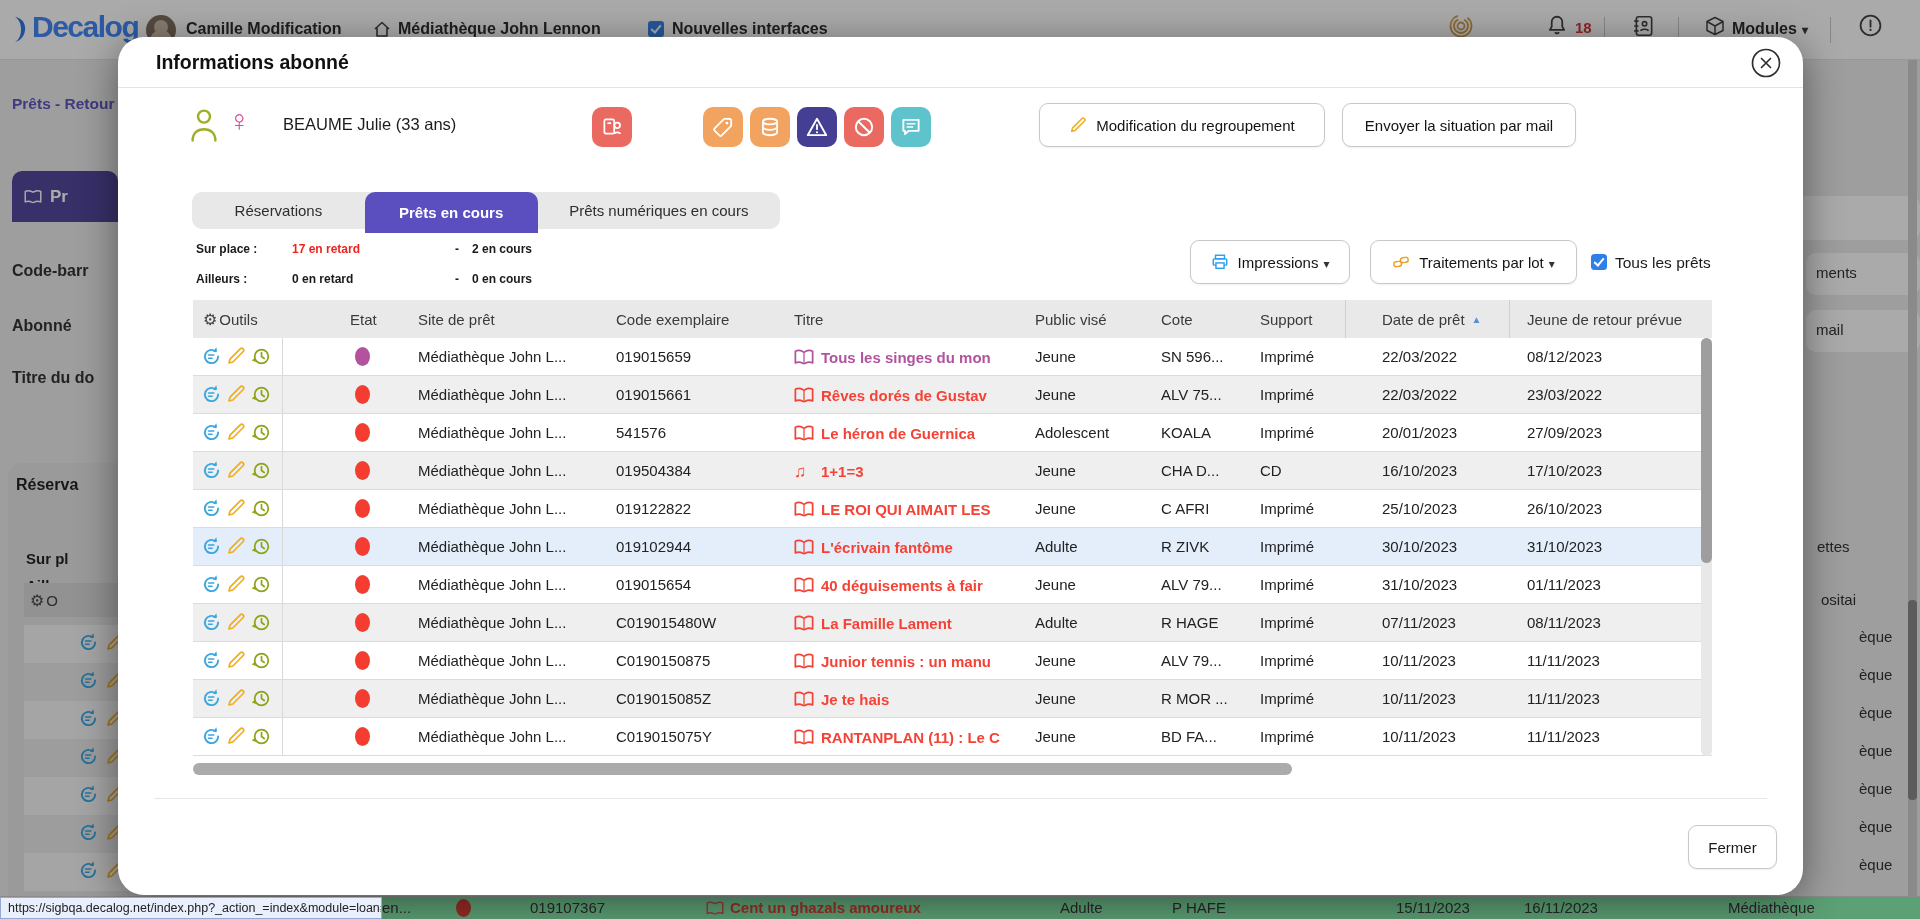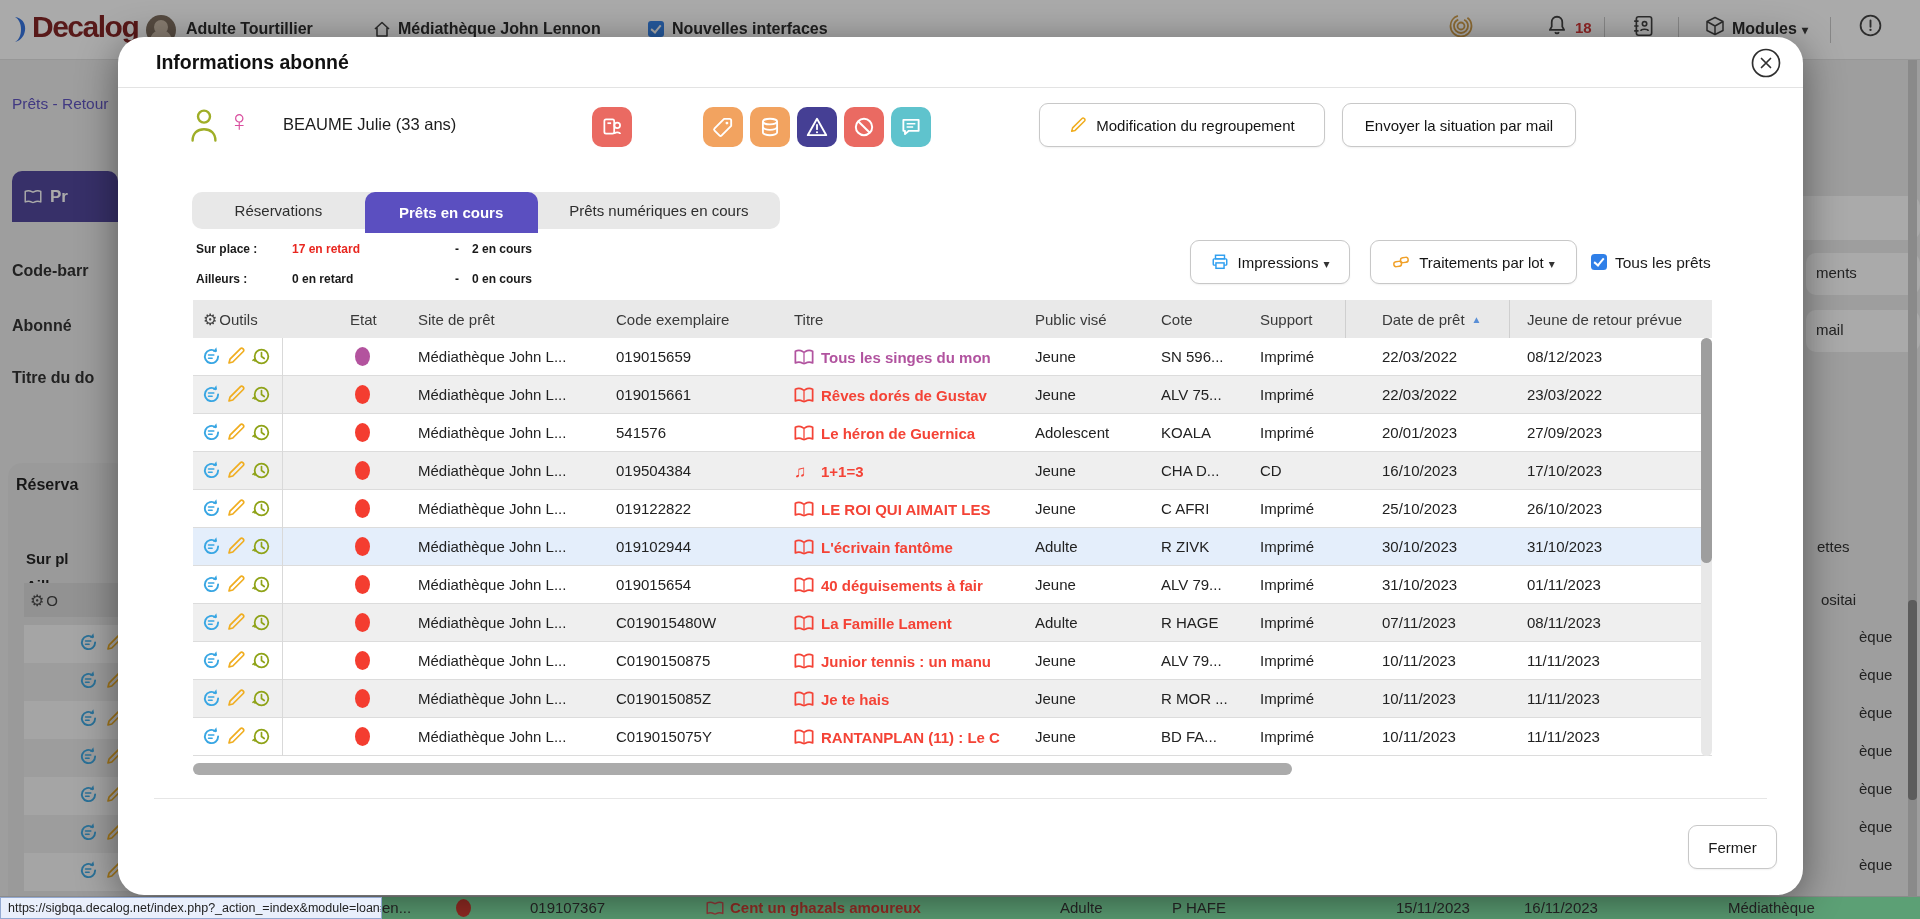--- a/index.html
+++ b/index.html
@@ -3,32 +3,32 @@
 <meta charset="utf-8">
 <style>
   * { box-sizing: border-box; margin: 0; padding: 0; }
   html,body { width:1920px; height:919px; overflow:hidden; }
   body { font-family:"Liberation Sans", sans-serif; background:#ededed; position:relative; color:#1a1a1a; }
   .abs { position:absolute; }
 
   
   #bg-layer { position:absolute; inset:0; z-index:1; }
   .topbar { position:absolute; left:0; top:0; width:1920px; height:60px; background:#fff; border-bottom:1px solid #e2e2e2; }
-  .logo-text { position:absolute; left:32px; top:10px; font-size:30px; font-weight:800; letter-spacing:-1.5px; color:#7f1d1d; }
+  .logo-text { position:absolute; left:32px; top:10px; font-size:30px; font-weight:800; letter-spacing:-1.5px; color:#3b82f6; }
   .logo-mark { position:absolute; left:12px; top:16px; }
   .avatar { position:absolute; left:146px; top:15px; width:30px; height:30px; border-radius:50%; background:#7a6a5a; overflow:hidden; }
   .avatar::after{ content:""; position:absolute; left:8px; top:5px; width:14px; height:14px; border-radius:50%; background:#c9b8a5; box-shadow:0 14px 0 4px #c9b8a5; }
   .tb-text { position:absolute; top:20px; font-size:16px; font-weight:700; color:#262626; white-space:nowrap; }
   .tb-sep { position:absolute; top:17px; width:1px; height:26px; background:#c9c9c9; }
   .tb-ico { position:absolute; }
   .notif-count { position:absolute; left:1575px; top:19px; font-size:15px; font-weight:800; color:#d32f2f; }
   .caret::after { content:"\25BE"; font-size:12px; margin-left:5px; color:#333; }
   .blue-cb { position:absolute; width:16px; height:16px; background:#2f7fe8; border-radius:3px; }
   .blue-cb::after { content:""; position:absolute; left:5px; top:2px; width:4px; height:8px; border:solid #fff; border-width:0 2px 2px 0; transform:rotate(40deg); }
-  .page-title { position:absolute; left:12px; top:95px; font-size:15.5px; font-weight:400; color:#5b4fc0; white-space:nowrap;text-align:center; }
+  .page-title { position:absolute; left:12px; top:95px; font-size:15.5px; font-weight:700; color:#5b4fc0; white-space:nowrap;text-align:center; }
   .side-tab { position:absolute; left:12px; top:171px; width:106px; height:51px; background:#4c4199; border-radius:10px 10px 0 0; color:#fff; display:flex; align-items:center; gap:8px; padding-left:12px; font-size:17px; font-weight:700; }
   .bg-label { position:absolute; left:12px; font-size:16px; font-weight:600; color:#2b2b2b; white-space:nowrap; }
   .left-panel { position:absolute; left:8px; top:463px; width:122px; height:456px; background:#e7e7e7; border-radius:14px 14px 0 0; }
   .lp-title { position:absolute; left:8px; top:13px; font-size:16px; font-weight:800; white-space:nowrap; }
   .lp-line { position:absolute; left:18px; font-size:15px; font-weight:700; white-space:nowrap;margin-top:34px; }
   .lp-head { position:absolute; left:16px; top:120px; width:106px; height:34px; background:#d9d9d9; font-size:15px; color:#3a3a3a; display:flex; align-items:center; padding-left:6px; }
   .gear::before { content:"\2699"; font-size:16px; margin-right:2px; color:#444; }
   .lp-row { position:absolute; left:16px; width:106px; height:38px; display:flex; align-items:center; gap:6px; padding-left:54px; }
   .lp-row.odd { background:#ebebeb; }
   .lp-row.even { background:#f8f8f8; }
@@ -108,21 +108,21 @@
 
 <div id="bg-layer">
   <div class="topbar">
     <span class="logo-mark">
       <svg width="16" height="27" viewBox="0 0 16 27">
           <path d="M3 1c8 4 8 21 0 25 12-2 15-23 0-25Z" fill="#2e6fe0"></path>
         </svg>
     </span>
     <span class="logo-text">Decalog</span>
     <span class="avatar"></span>
-    <span class="tb-text" style="left:186px">Adulte Tourtillier</span>
+    <span class="tb-text" style="left:186px">Camille Modification</span>
     <span class="tb-ico" style="left:372px; top:19px">
       <svg width="20" height="20" viewBox="0 0 20 20">
           <path d="M3 10 10 3.5 17 10M5 8.8V17h10V8.8" fill="none" stroke="#3c3c3c" stroke-width="1.6" stroke-linejoin="round"></path>
         </svg>
     </span>
     <span class="tb-text" style="left:398px">Médiathèque John Lennon</span>
     <span class="blue-cb" style="left:648px; top:21px"></span>
     <span class="tb-text" style="left:672px">Nouvelles interfaces</span>
     <span class="tb-ico" style="left:1448px; top:13px">
       <svg width="26" height="26" viewBox="0 0 26 26" fill="none" stroke="#cf9b45" stroke-width="1.8">

